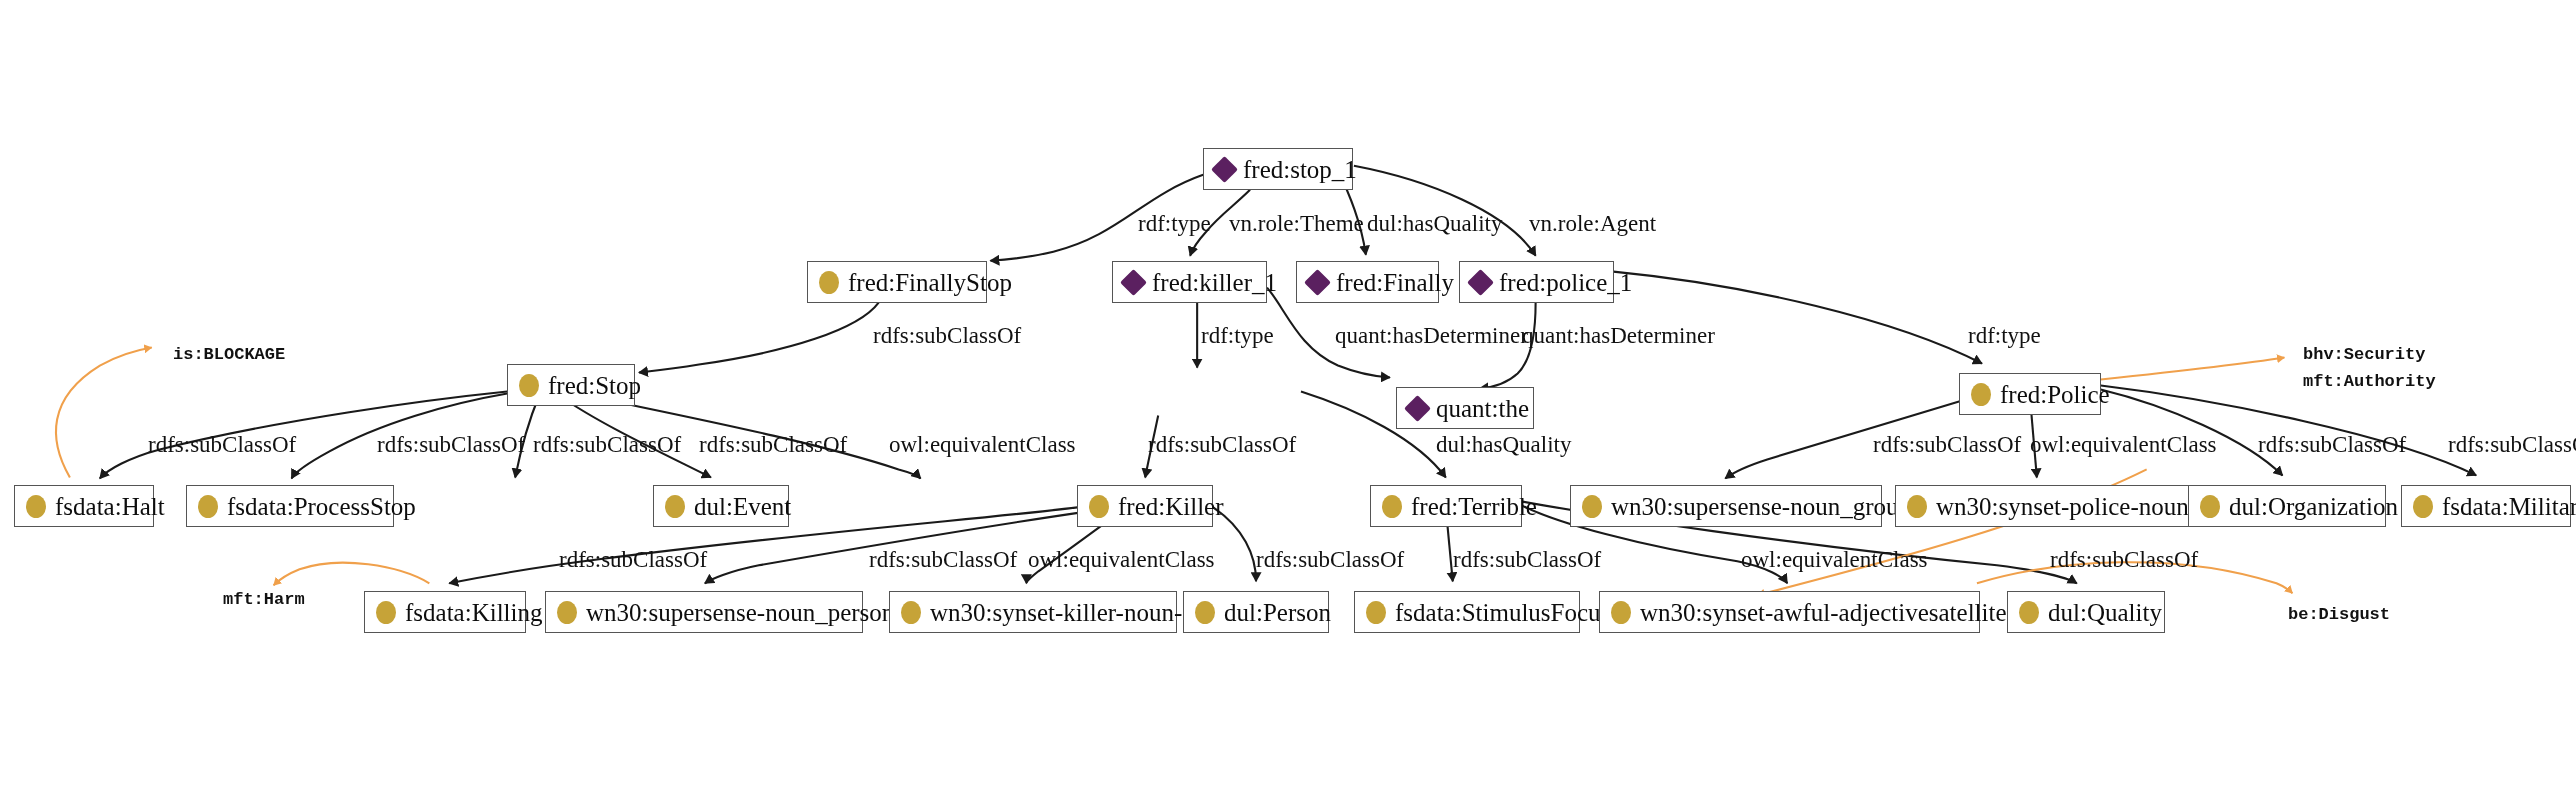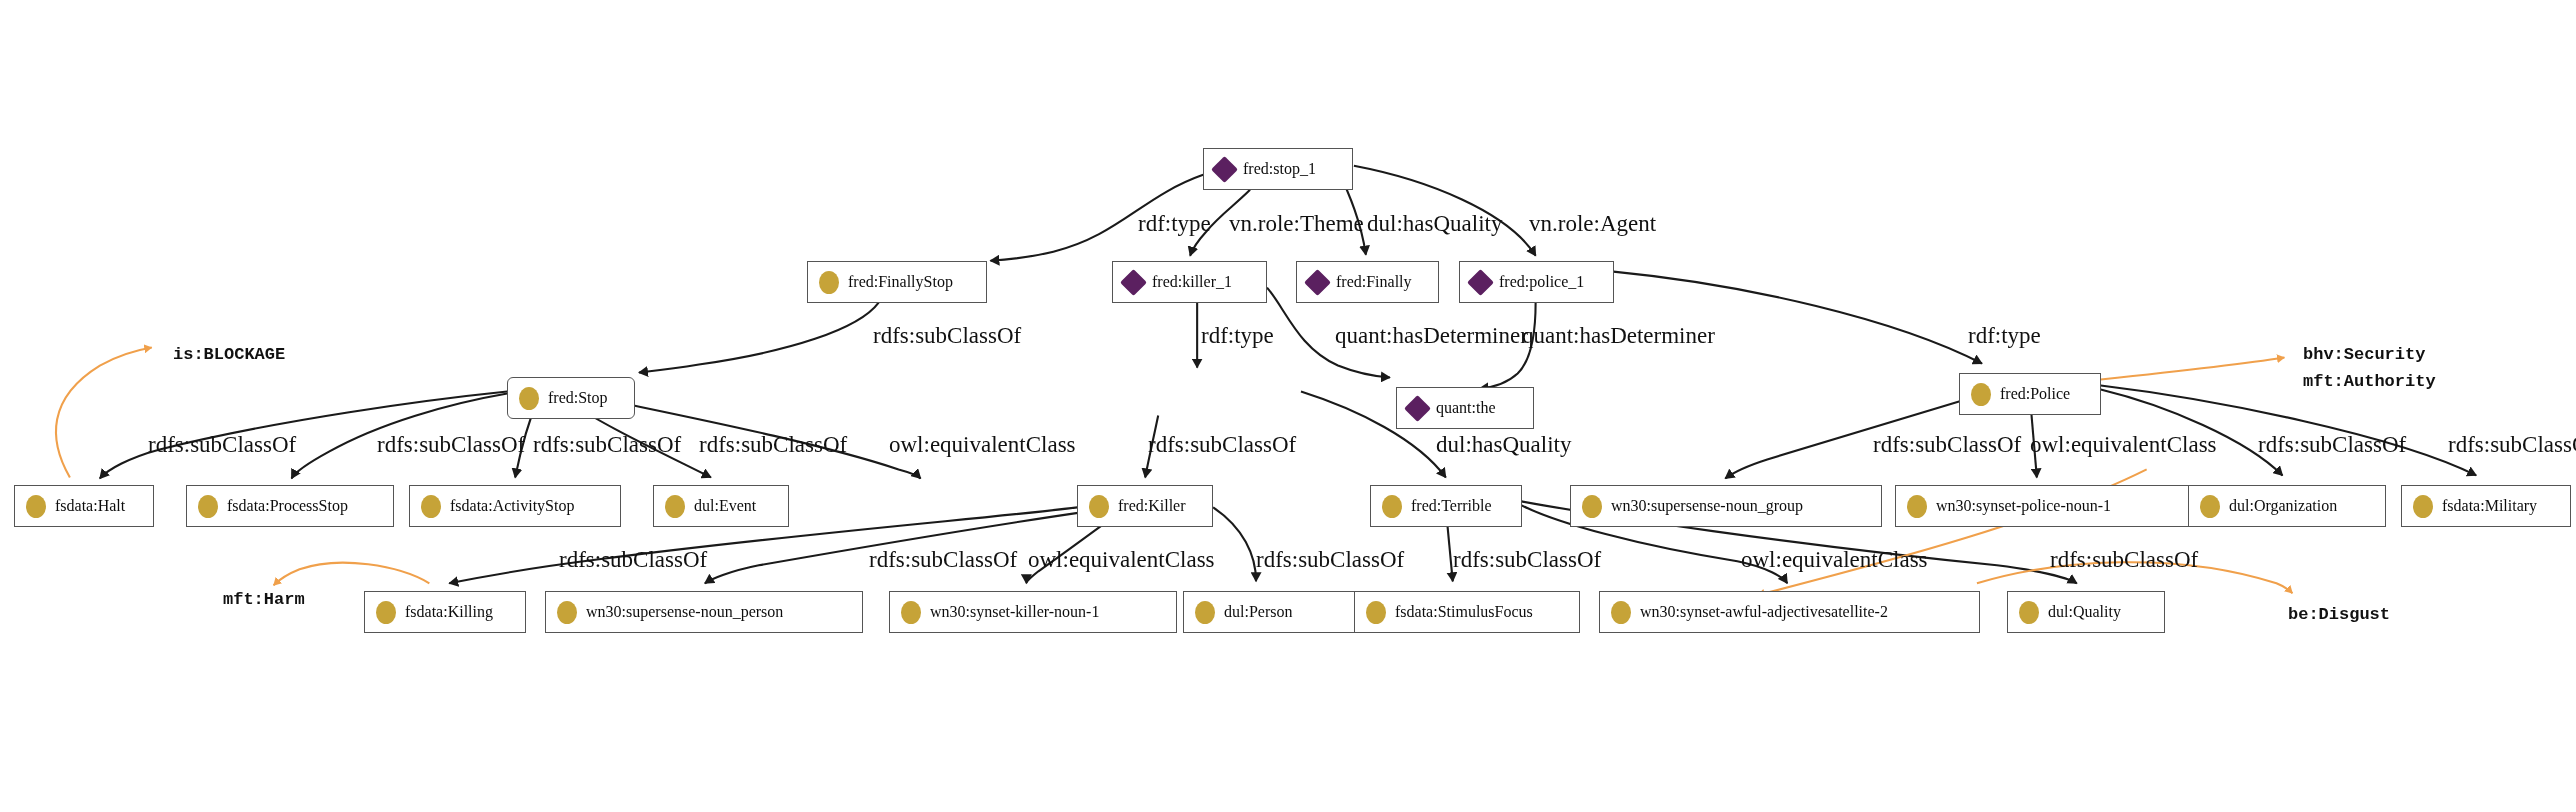--- a/index.html
+++ b/index.html
@@ -5,21 +5,21 @@
   html,body{margin:0;padding:0;background:#ffffff;}
   body{width:2576px;height:813px;position:relative;overflow:hidden;
        font-family:"Liberation Serif","DejaVu Serif",serif;}
   #canvas{position:absolute;left:0;top:0;width:2576px;height:813px;}
   svg.edges{position:absolute;left:0;top:0;width:2576px;height:813px;pointer-events:none;}
 
   .node{position:absolute;border:1.6px solid #555;background:#ffffff;
         box-sizing:border-box;display:flex;align-items:center;
         height:42px;padding:0 14px 0 11px;white-space:nowrap;}
   .node .glyph{flex:0 0 auto;margin-right:9px;display:inline-block;}
-  .node .lbl{font-size:16px;color:#0d0d0d;line-height:1;}
+  .node .lbl{font-size:25px;color:#0d0d0d;line-height:1;}
 
   
   .glyph.diamond{width:19px;height:19px;background:#5b2060;
                  transform:rotate(45deg);border-radius:2px;}
   
   .glyph.ellipse{width:20px;height:23px;background:#c6a338;border-radius:50%;}
 
   .elabel{position:absolute;font-size:23px;color:#111;white-space:nowrap;
           line-height:1;text-align:center;}
   .annot{position:absolute;font-family:"Liberation Mono","DejaVu Sans Mono",monospace;
@@ -129,21 +129,21 @@
   <div class="node" style="left:1296px;top:261px;width:143px;">
     <span class="glyph diamond"></span>
     <span class="lbl">fred:Finally</span>
   </div>
 
   <div class="node" style="left:1459px;top:261px;width:155px;">
     <span class="glyph diamond"></span>
     <span class="lbl">fred:police_1</span>
   </div>
 
-  <div class="node" style="left:507px;top:377px;width:128px;border-radius:6px;">
+  <div class="node" style="left:507px;top:364px;width:128px;">
     <span class="glyph ellipse"></span>
     <span class="lbl">fred:Stop</span>
   </div>
 
 
   <div class="node" style="left:1396px;top:387px;width:138px;">
     <span class="glyph diamond"></span>
     <span class="lbl">quant:the</span>
   </div>
 
@@ -155,24 +155,20 @@
   <div class="node" style="left:14px;top:485px;width:140px;">
     <span class="glyph ellipse"></span>
     <span class="lbl">fsdata:Halt</span>
   </div>
 
   <div class="node" style="left:186px;top:485px;width:208px;">
     <span class="glyph ellipse"></span>
     <span class="lbl">fsdata:ProcessStop</span>
   </div>
 
-  <div class="node" style="left:409px;top:485px;width:212px;">
-    <span class="glyph ellipse"></span>
-    <span class="lbl">fsdata:ActivityStop</span>
-  </div>
 
   <div class="node" style="left:653px;top:485px;width:136px;">
     <span class="glyph ellipse"></span>
     <span class="lbl">dul:Event</span>
   </div>
 
 
   <div class="node" style="left:1077px;top:485px;width:136px;">
     <span class="glyph ellipse"></span>
     <span class="lbl">fred:Killer</span>
@@ -211,21 +207,21 @@
   <div class="node" style="left:545px;top:591px;width:318px;">
     <span class="glyph ellipse"></span>
     <span class="lbl">wn30:supersense-noun_person</span>
   </div>
 
   <div class="node" style="left:889px;top:591px;width:288px;">
     <span class="glyph ellipse"></span>
     <span class="lbl">wn30:synset-killer-noun-1</span>
   </div>
 
-  <div class="node" style="left:1183px;top:591px;width:172px;">
+  <div class="node" style="left:1183px;top:591px;width:146px;">
     <span class="glyph ellipse"></span>
     <span class="lbl">dul:Person</span>
   </div>
 
   <div class="node" style="left:1354px;top:591px;width:226px;">
     <span class="glyph ellipse"></span>
     <span class="lbl">fsdata:StimulusFocus</span>
   </div>
 
   <div class="node" style="left:1599px;top:591px;width:381px;">

